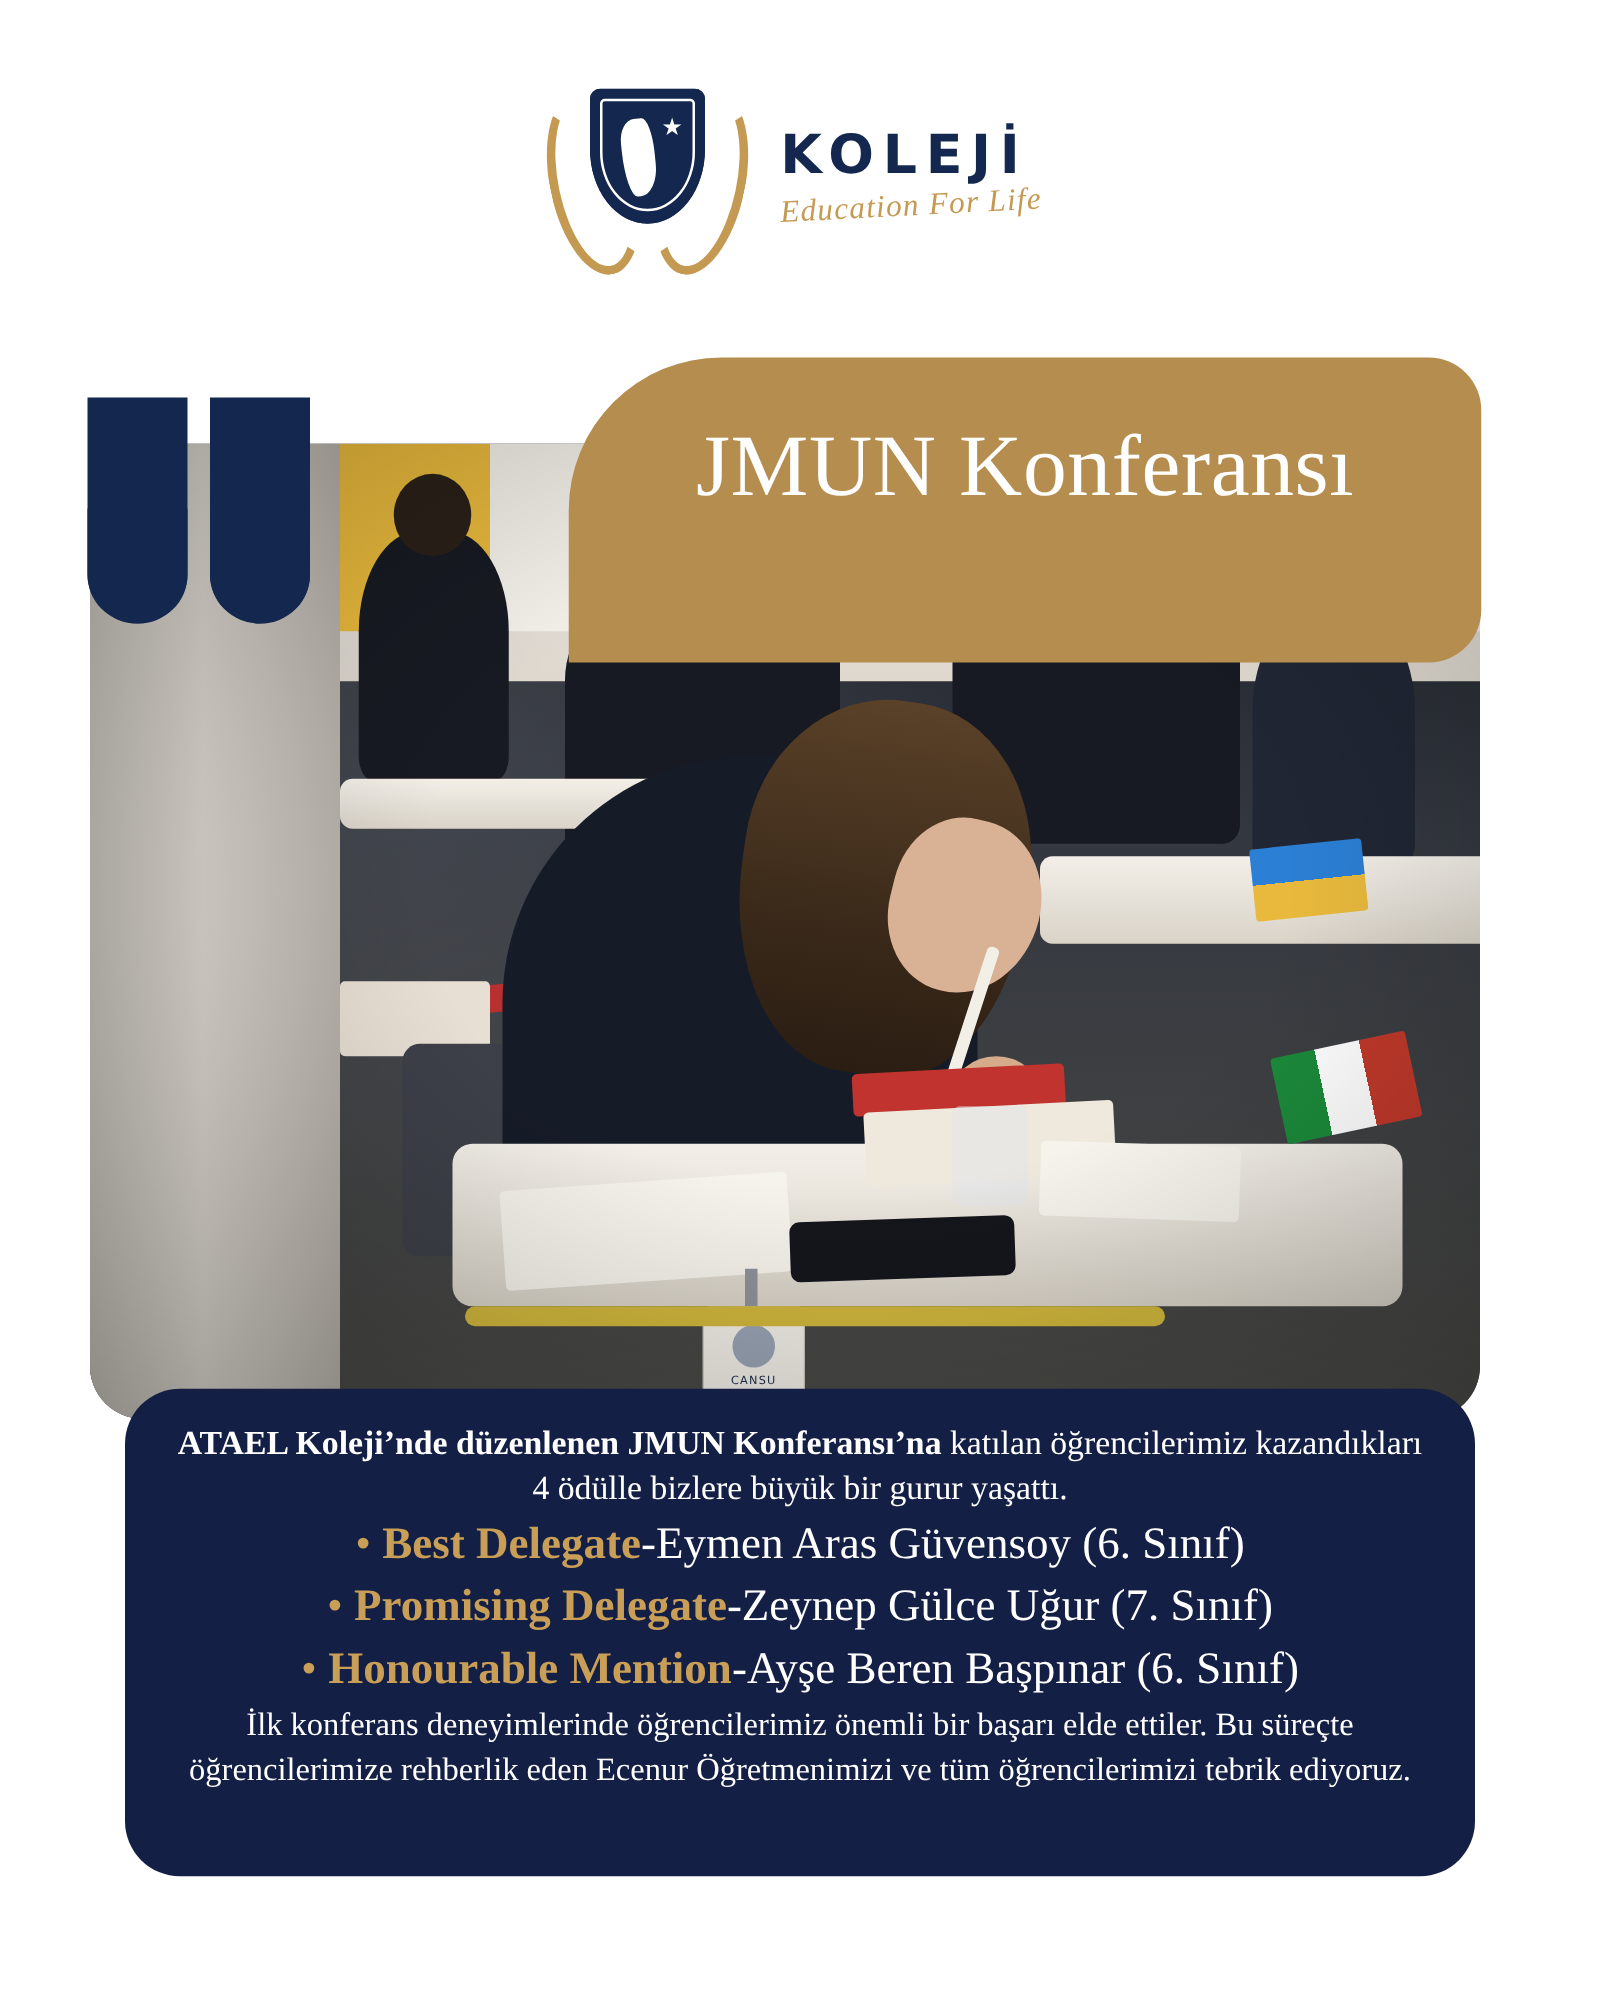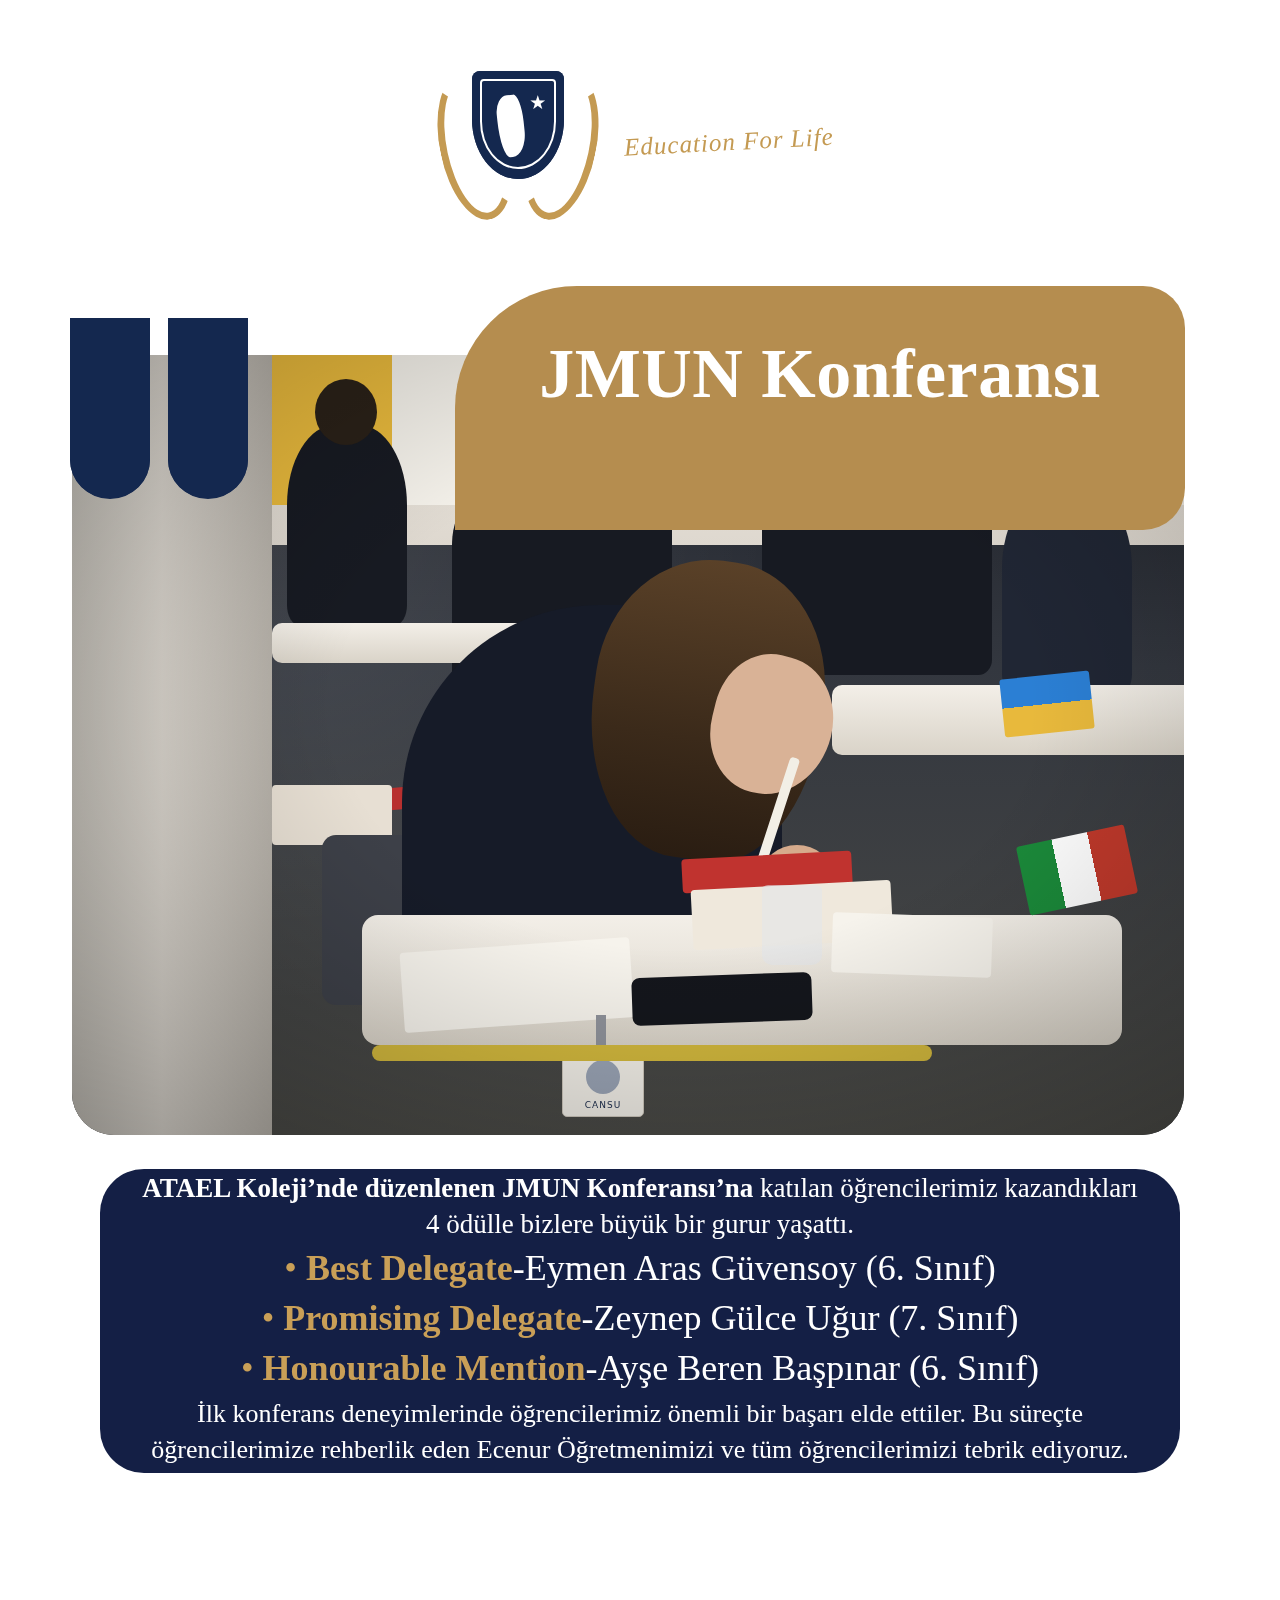--- a/index.html
+++ b/index.html
@@ -405,39 +405,39 @@
     z-index: 4;
     display: flex;
     align-items: flex-start;
     justify-content: center;
     padding-top: 48px;
     box-sizing: border-box;
   }
   .title-tab h1 {
     margin: 0;
     font-family: "Liberation Serif", serif;
-    font-weight: bold;
+    font-weight: normal;
     font-size: 70px;
     color: #ffffff;
     letter-spacing: 0.5px;
   }
 
   
   .text-card {
     position: absolute;
     left: 100px;
-    top: 1169px;
+    top: 1111px;
     width: 1080px;
-    height: 304px;
+    height: 390px;
     background: #141f45;
     border-radius: 44px;
     z-index: 6;
     color: #ffffff;
     text-align: center;
-    padding: 2px 40px 16px;
+    padding: 26px 40px 16px;
     box-sizing: border-box;
     font-size: 27px;
     line-height: 1.33;
   }
   .text-card .lead strong { font-weight: bold; }
   .text-card .award-line {
     font-size: 36px;
     margin-top: 2px;
   }
   .award-name {
@@ -459,20 +459,21 @@
     <div class="wreath-left"></div>
     <div class="wreath-right"></div>
     <div class="shield">
       <div class="shield-inner"></div>
       <div class="map"></div>
       <div class="star">★</div>
     </div>
   </div>
   <div class="wordmark">
     <div class="wordmark-row">
+      <span class="wm-koleji">KOLEJİ</span>
     </div>
     <div class="wm-tagline">Education For Life</div>
   </div>
 </div>
 
 <div class="quote-mark">
   <div class="q"></div>
   <div class="q"></div>
 </div>
 

